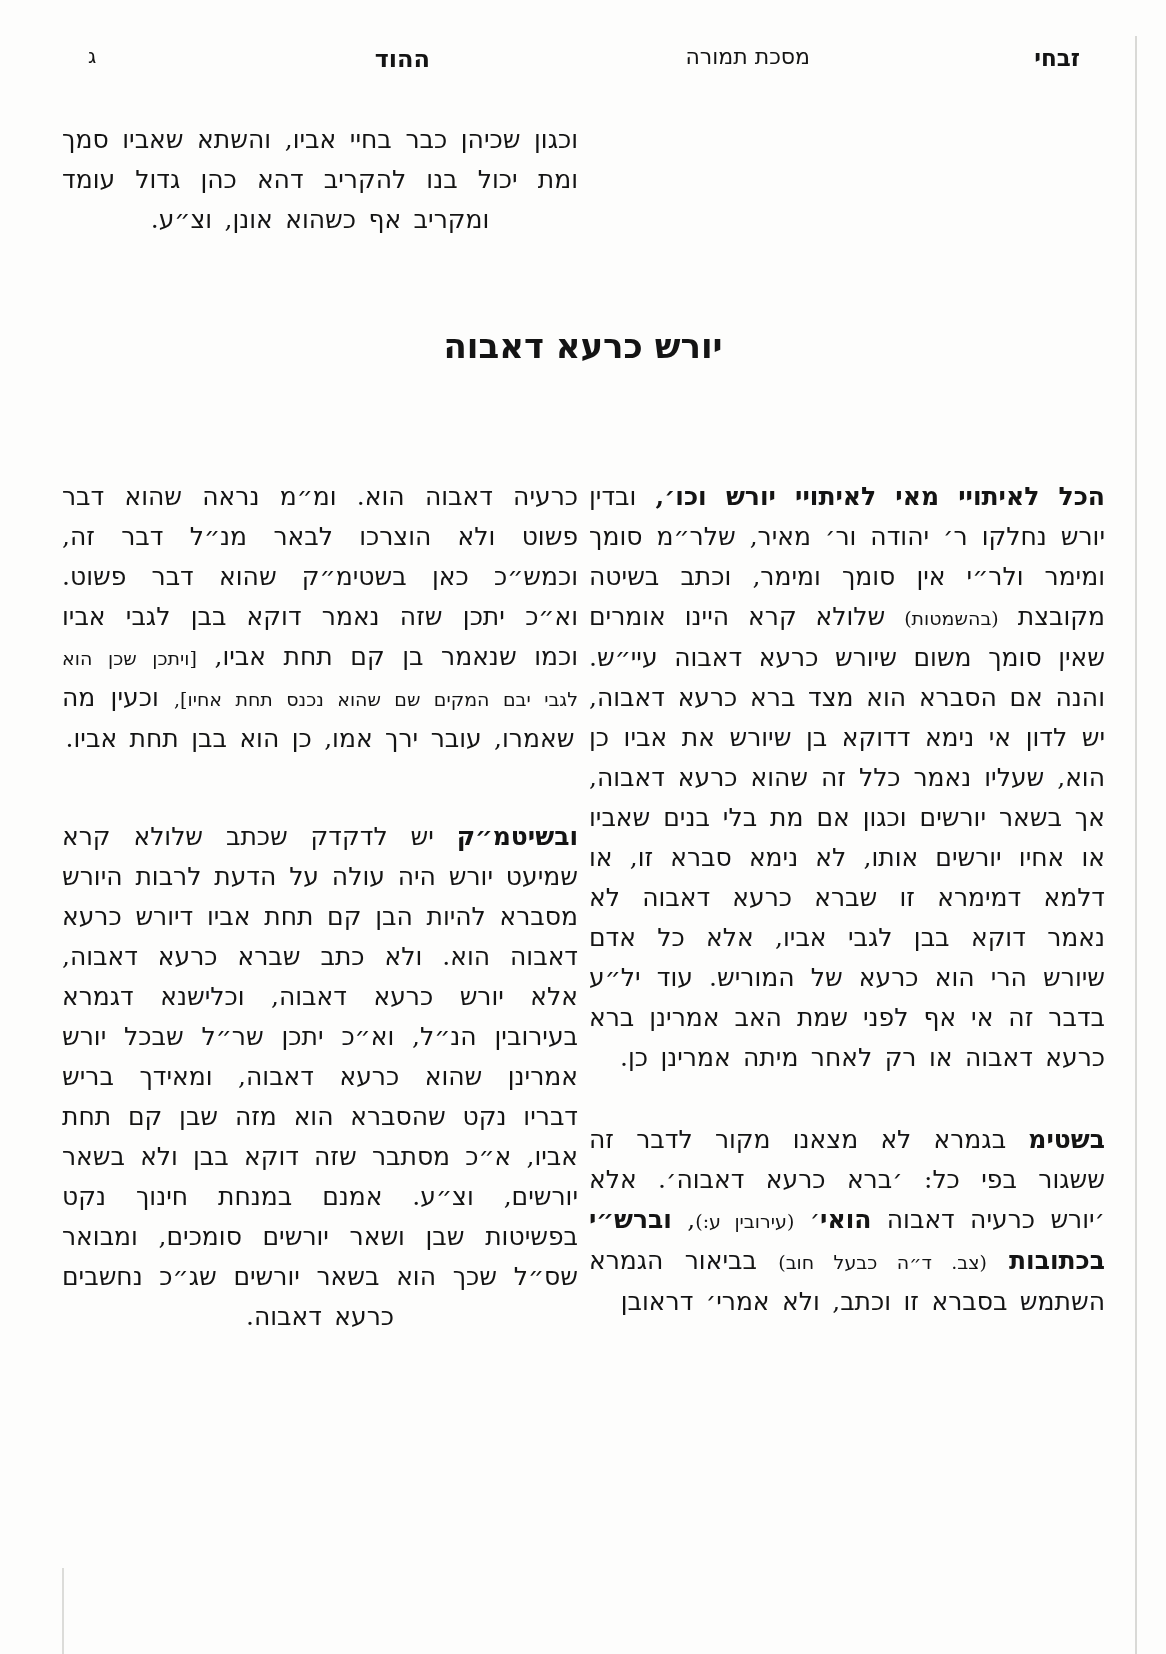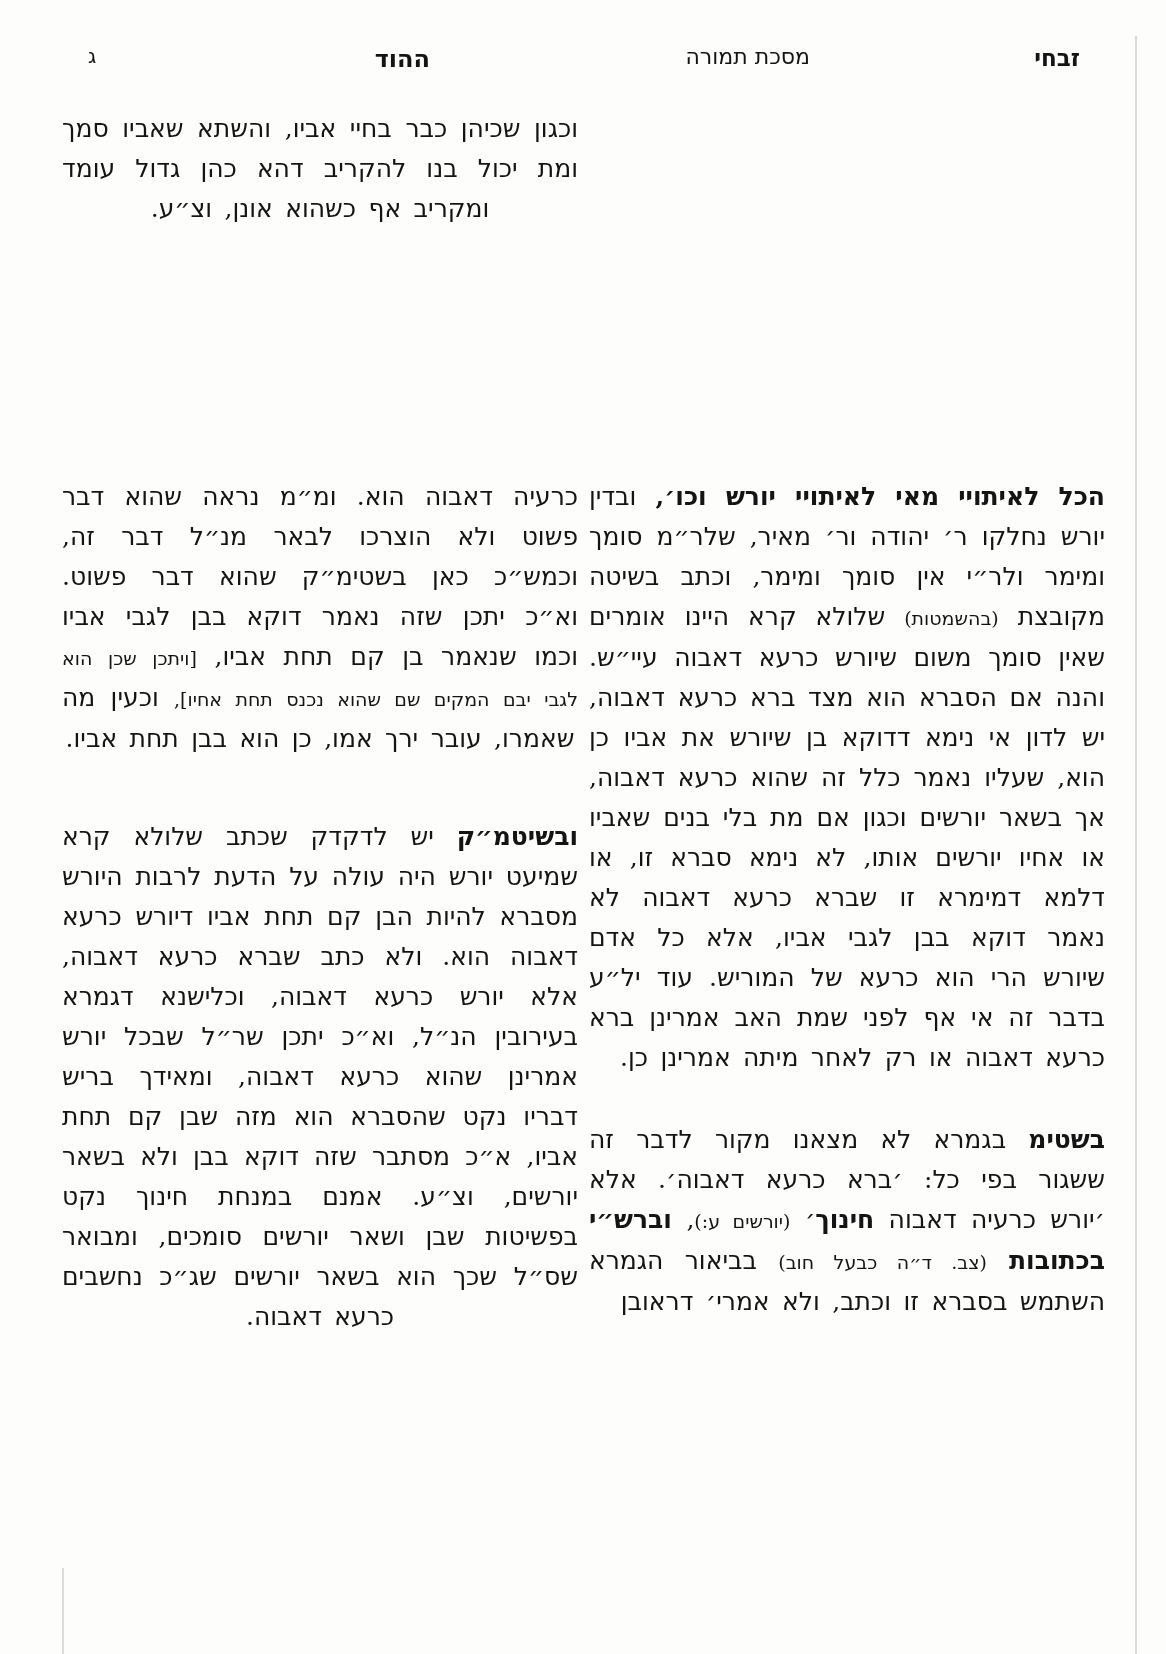--- a/index.html
+++ b/index.html
@@ -26,21 +26,21 @@
 
   .col {
     position:absolute;
     width:516px;
     font-size:25px;
     line-height:40px;
     text-align:justify;
     word-spacing:0.18em;
   }
   .intro-right { top:107px; right:61px; }
-  .intro-left  { top:109px; left:62px; }
+  .intro-left  { top:120px; left:62px; }
   .body-right  { top:477px; right:61px; }
   .body-left   { top:477px; left:62px; }
 
   .main-heading {
     position:absolute; top:326px; left:0; right:0;
     text-align:center; font-size:34px; font-weight:bold;
   }
   .sub-heading {
     position:absolute; top:422px; left:0; right:0;
     text-align:center; font-size:30px; font-weight:bold;
@@ -66,24 +66,25 @@
     <span class="hdr-item hdr-masechet">מסכת תמורה</span>
     <span class="hdr-item hdr-hahod">ההוד</span>
     <span class="hdr-item hdr-page">ג</span>
   </header>
 
 
   <section class="col intro-left">
     <p class="para center-last">וכגון שכיהן כבר בחיי אביו, והשתא שאביו סמך ומת יכול בנו להקריב דהא כהן גדול עומד ומקריב אף כשהוא אונן, וצ״ע.</p>
   </section>
 
+  <h1 class="main-heading">יורש כרעא דאבוה</h1>
 
   <section class="col body-right">
     <p class="para"><b>הכל לאיתויי מאי לאיתויי יורש וכו׳, </b><span>ובדין יורש נחלקו ר׳ יהודה ור׳ מאיר, שלר״מ סומך ומימר ולר״י אין סומך ומימר, וכתב בשיטה מקובצת </span><span class="small">(בהשמטות)</span><span> שלולא קרא היינו אומרים שאין סומך משום שיורש כרעא דאבוה עיי״ש. והנה אם הסברא הוא מצד ברא כרעא דאבוה, יש לדון אי נימא דדוקא בן שיורש את אביו כן הוא, שעליו נאמר כלל זה שהוא כרעא דאבוה, אך בשאר יורשים וכגון אם מת בלי בנים שאביו או אחיו יורשים אותו, לא נימא סברא זו, או דלמא דמימרא זו שברא כרעא דאבוה לא נאמר דוקא בבן לגבי אביו, אלא כל אדם שיורש הרי הוא כרעא של המוריש. עוד יל״ע בדבר זה אי אף לפני שמת האב אמרינן ברא כרעא דאבוה או רק לאחר מיתה אמרינן כן.</span></p>
-    <p class="para gap-top"><b>בשטימ</b><span> בגמרא לא מצאנו מקור לדבר זה ששגור בפי כל: ׳ברא כרעא דאבוה׳. אלא ׳יורש כרעיה דאבוה </span><b>חינוך</b><span>׳ </span><span class="small">(יורשים ע:)</span><span>, </span><b>וברש״י בכתובות </b><span class="small">(צב. ד״ה כבעל חוב)</span><span> בביאור הגמרא השתמש בסברא זו וכתב, ולא אמרי׳ דראובן</span></p>
+    <p class="para gap-top"><b>בשטימ</b><span> בגמרא לא מצאנו מקור לדבר זה ששגור בפי כל: ׳ברא כרעא דאבוה׳. אלא ׳יורש כרעיה דאבוה </span><b>הואי</b><span>׳ </span><span class="small">(עירובין ע:)</span><span>, </span><b>וברש״י בכתובות </b><span class="small">(צב. ד״ה כבעל חוב)</span><span> בביאור הגמרא השתמש בסברא זו וכתב, ולא אמרי׳ דראובן</span></p>
   </section>
 
   <section class="col body-left">
     <p class="para center-last"><span>כרעיה דאבוה הוא. ומ״מ נראה שהוא דבר פשוט ולא הוצרכו לבאר מנ״ל דבר זה, וכמש״כ כאן בשטימ״ק שהוא דבר פשוט. וא״כ יתכן שזה נאמר דוקא בבן לגבי אביו וכמו שנאמר בן קם תחת אביו, </span><span class="small">[ויתכן שכן הוא לגבי יבם המקים שם שהוא נכנס תחת אחיו],</span><span> וכעין מה שאמרו, עובר ירך אמו, כן הוא בבן תחת אביו.</span></p>
     <p class="para center-last gap-top-lg"><b>ובשיטמ״ק</b><span> יש לדקדק שכתב שלולא קרא שמיעט יורש היה עולה על הדעת לרבות היורש מסברא להיות הבן קם תחת אביו דיורש כרעא דאבוה הוא. ולא כתב שברא כרעא דאבוה, אלא יורש כרעא דאבוה, וכלישנא דגמרא בעירובין הנ״ל, וא״כ יתכן שר״ל שבכל יורש אמרינן שהוא כרעא דאבוה, ומאידך בריש דבריו נקט שהסברא הוא מזה שבן קם תחת אביו, א״כ מסתבר שזה דוקא בבן ולא בשאר יורשים, וצ״ע. אמנם במנחת חינוך נקט בפשיטות שבן ושאר יורשים סומכים, ומבואר שס״ל שכך הוא בשאר יורשים שג״כ נחשבים כרעא דאבוה.</span></p>
   </section>
 
 </div>
 
 </body></html>

